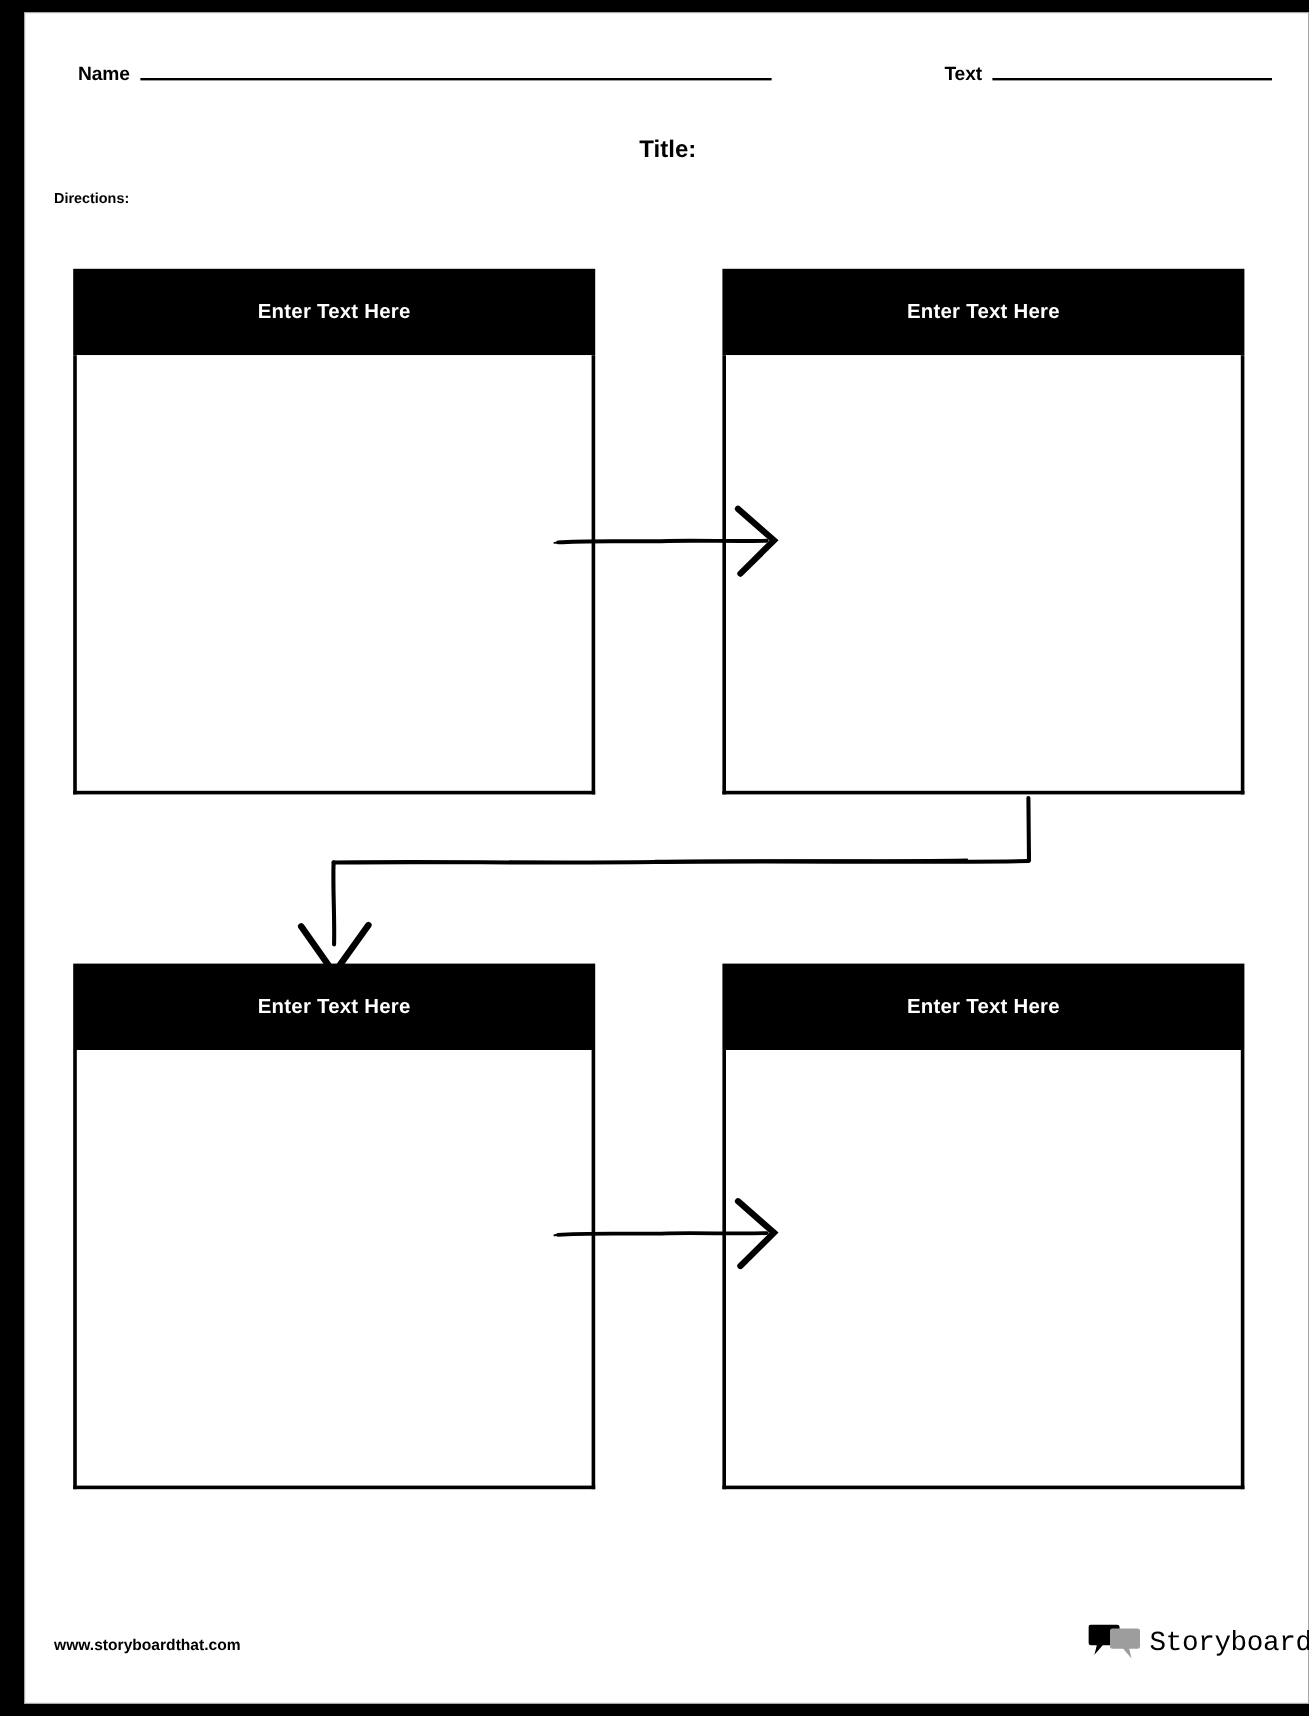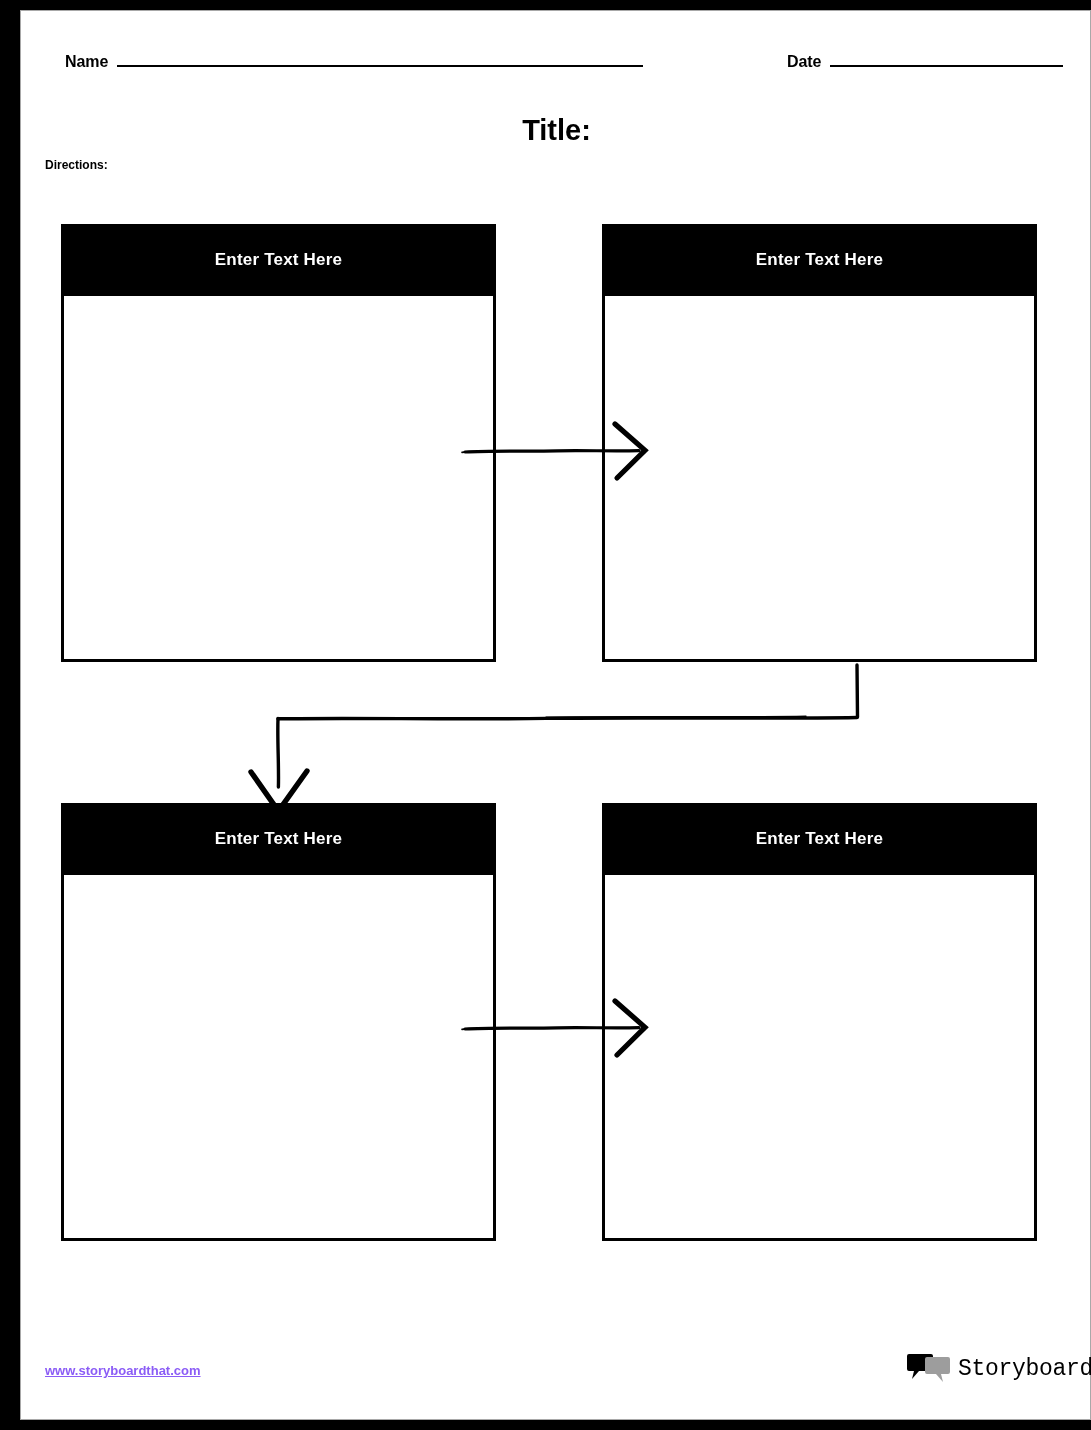--- a/index.html
+++ b/index.html
@@ -69,21 +69,21 @@
   .field-date .field-rule { width: 233px; }
 
   
   .title-line {
     position: absolute;
     left: 0px;
     top: 103px;
     width: 1071px;
     text-align: center;
     font-weight: bold;
-    font-size: 29px;
+    font-size: 20px;
     font-stretch: condensed;
     color: #000000;
   }
 
   
   .directions {
     position: absolute;
     left: 24px;
     top: 147px;
     font-weight: bold;
@@ -137,22 +137,21 @@
   #arrow-elbow  { left: 225px; top: 648px;  width: 630px; height: 160px; }
 
   
   .footer-url {
     position: absolute;
     left: 24px;
     top: 1352px;
     font-weight: bold;
     font-size: 13px;
     font-stretch: condensed;
-    color: #8b5cf6;
-    text-decoration: underline;
+    color: #000000;
   }
   .logo {
     position: absolute;
     left: 886px;
     top: 1336px;
     width: 160px;
     height: 42px;
     display: flex;
     align-items: center;
   }
@@ -176,21 +175,21 @@
 
 <div class="page-frame">
   <div class="page-sheet">
 
     <div class="name-row">
       <div class="field field-name">
         <span class="field-label">Name</span>
         <span class="field-rule"></span>
       </div>
       <div class="field field-date">
-        <span class="field-label">Date</span>
+        <span class="field-label">Text</span>
         <span class="field-rule"></span>
       </div>
     </div>
 
     <div class="title-line">Title:</div>
 
     <div class="directions">Directions:</div>
 
     <div class="cell" id="cell-1">
       <div class="cell-header">Enter Text Here</div>

